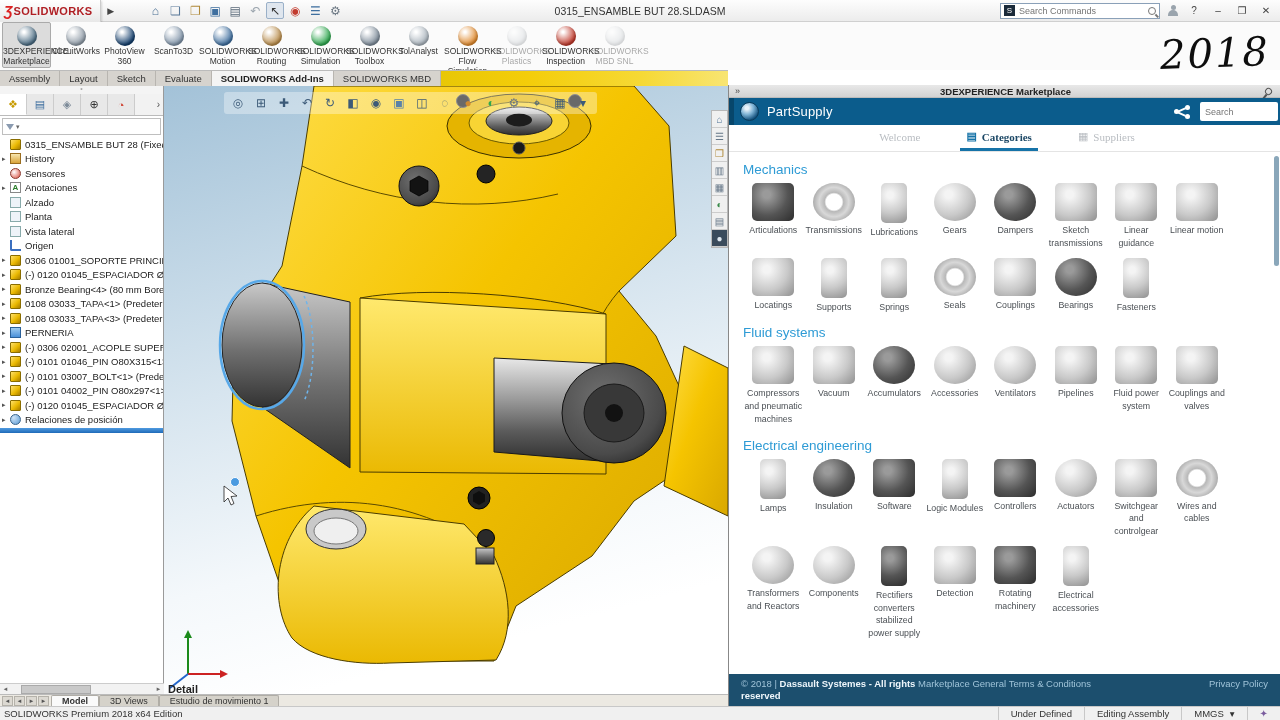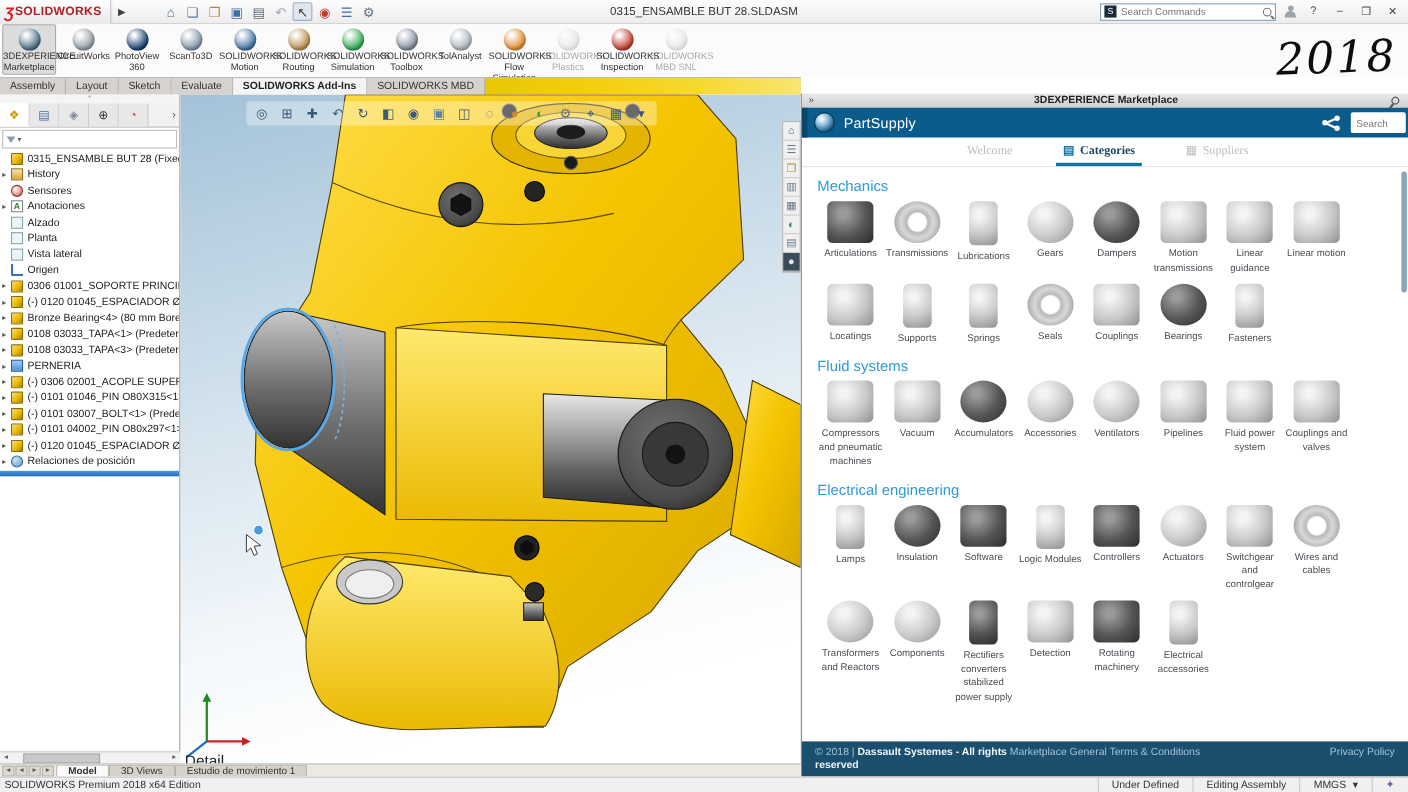--- a/index.html
+++ b/index.html
@@ -71,39 +71,39 @@
   
   #viewport { left:164px; top:86px; width:564px; height:608px; overflow:hidden; }
   #viewport svg { display:block; }
   #headsup { left:224px; top:92px; height:22px; display:flex; align-items:center; gap:3px; background:rgba(255,255,255,.35); border-radius:3px; padding:0 4px; }
   #headsup span { font-size:12px; color:var(--c,#3c5a78); width:20px; text-align:center; }
   #vp-controls { left:620px; top:86px; display:flex; gap:6px; align-items:center; background:rgba(248,248,248,.9); padding:1px 5px; height:13px; }
   #vp-controls span { font-size:8.5px; color:#555; }
   #taskpane-strip { left:711px; top:110px; width:17px; background:#f0f0f0; border:1px solid #b8b8b8; }
   #taskpane-strip span { display:block; width:15px; height:17px; text-align:center; font-size:10px; line-height:17px; color:var(--c,#667); border-bottom:1px solid #ccc; }
   #taskpane-strip span.active { background:#3a4b5c; color:#dfe8f0; }
-  #detail-label { left:168px; top:683px; font-size:14px; font-weight:normal; color:#222; }
+  #detail-label { left:168px; top:683px; font-size:11px; font-weight:bold; color:#222; }
 
   
   #taskpane { left:728px; top:85px; width:552px; height:621px; background:#fff; border-left:1px solid #888; display:flex; flex-direction:column; }
   .tp-header { height:13px; background:linear-gradient(#e8e8e8,#d2d2d2); display:flex; align-items:center; font-size:9.5px; color:#222; border-bottom:1px solid #bbb; }
   .tp-header .collapse { padding:0 6px; color:#444; font-size:9px; }
   .tp-header .tp-title { flex:1; text-align:center; font-weight:bold; }
   .pin { width:7px; height:7px; border:1.5px solid #555; border-radius:50%; position:relative; margin-right:8px; transform:rotate(40deg); }
   .pin::after { content:""; position:absolute; left:2px; top:6px; width:1.5px; height:5px; background:#555; }
   .ps-bar { height:27px; background:#0b5c8c; display:flex; align-items:center; position:relative; }
   .ps-grip { width:5px; height:27px; background:#07466b; margin-right:6px; }
   .ps-logo { width:19px; height:19px; border-radius:50%; background:radial-gradient(circle at 35% 30%,#e8f2fa 10%,#7fb3d5 40%,#13507c 75%); border:1px solid #0a3a5a; margin-right:8px; }
   .ps-title { color:#fff; font-size:13px; letter-spacing:.2px; }
   .share { margin-left:auto; margin-right:10px; width:16px; height:14px; position:relative; }
   .share i { position:absolute; width:5px; height:5px; border-radius:50%; background:#fff; }
   .share i:nth-child(1){ left:0; top:4.5px; } .share i:nth-child(2){ right:0; top:0; } .share i:nth-child(3){ right:0; bottom:0; }
   .share::before,.share::after { content:""; position:absolute; left:3px; width:9px; height:1.5px; background:#fff; }
   .share::before { top:4px; transform:rotate(-24deg); } .share::after { top:8px; transform:rotate(24deg); }
-  .ps-search { width:50px; height:19px; background:#fff; border-radius:2px; margin-right:2px; font-size:9px; color:#888; padding:0 5px; border:none; outline:none; font-family:"Liberation Sans",sans-serif; }
+  .ps-search { width:78px; height:19px; background:#fff; border-radius:2px; margin-right:2px; font-size:9px; color:#888; padding:0 5px; border:none; outline:none; font-family:"Liberation Sans",sans-serif; }
   .ps-tabs { height:27px; display:flex; justify-content:center; gap:34px; align-items:center; border-bottom:1px solid #e4e4e4; }
   .ps-tab { display:flex; align-items:center; gap:5px; font-size:11px; color:#b9bdc2; height:100%; border-bottom:3px solid transparent; padding:0 6px;font-family:Liberation Serif, serif; }
   .ps-tab.active { color:#1c4866; border-bottom-color:#1673a8; font-weight:bold; }
   .ps-tab .ticon-tab { font-size:11px; color:inherit; }
   .ps-tab.active .ticon-tab { color:#1673a8; }
   .ps-content { flex:1; overflow:hidden; position:relative; padding:4px 6px 0 14px; }
   .sec-title { font-size:13.5px; color:#2e9bd5; margin:6px 0 4px; }
   .cat-grid { display:flex; flex-wrap:wrap; }
   .cat-item { width:60.5px; text-align:center; margin-bottom:6px; }
   .thumb { width:42px; height:38px; margin:2px auto 3px; background:radial-gradient(circle at 35% 30%, #f4f4f4 10%, #c9c9c9 55%, #8f8f8f 100%); border-radius:5px; }
@@ -591,21 +591,21 @@
             <div class="cat-label">Gears</div>
           </div>
 
           <div class="cat-item">
             <div class="thumb round dark"></div>
             <div class="cat-label">Dampers</div>
           </div>
 
           <div class="cat-item">
             <div class="thumb rect"></div>
-            <div class="cat-label">Motion transmissions</div>
+            <div class="cat-label">Sketch transmissions</div>
           </div>
 
           <div class="cat-item">
             <div class="thumb rect"></div>
             <div class="cat-label">Linear guidance</div>
           </div>
 
           <div class="cat-item">
             <div class="thumb rect"></div>
             <div class="cat-label">Linear motion</div>

